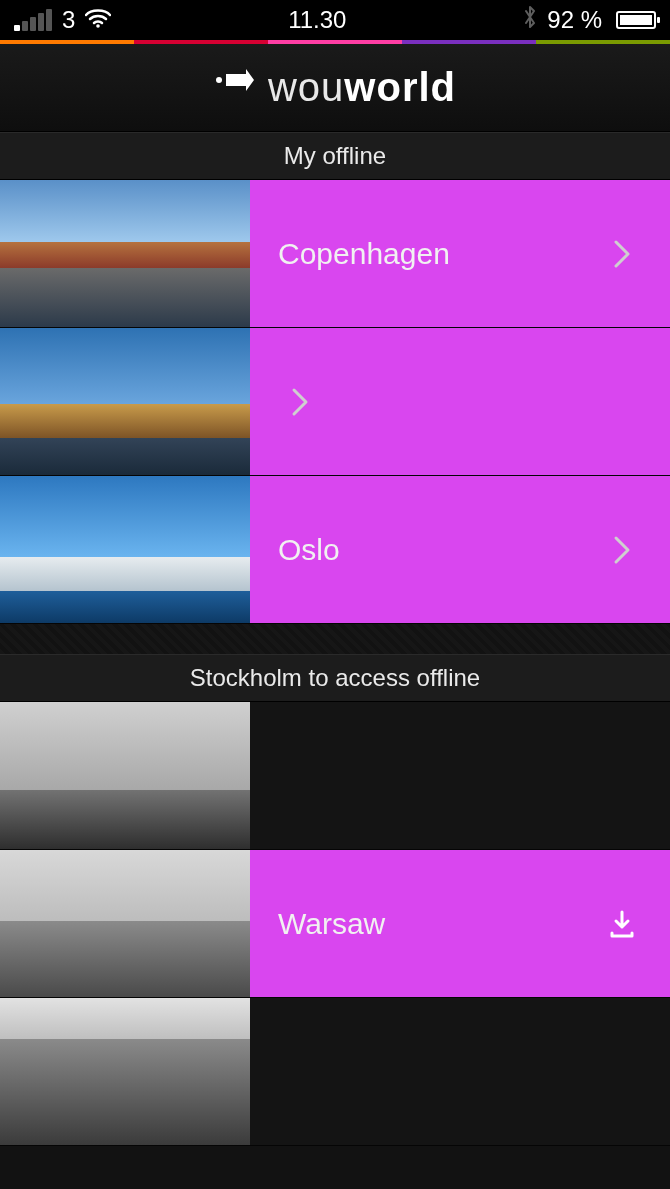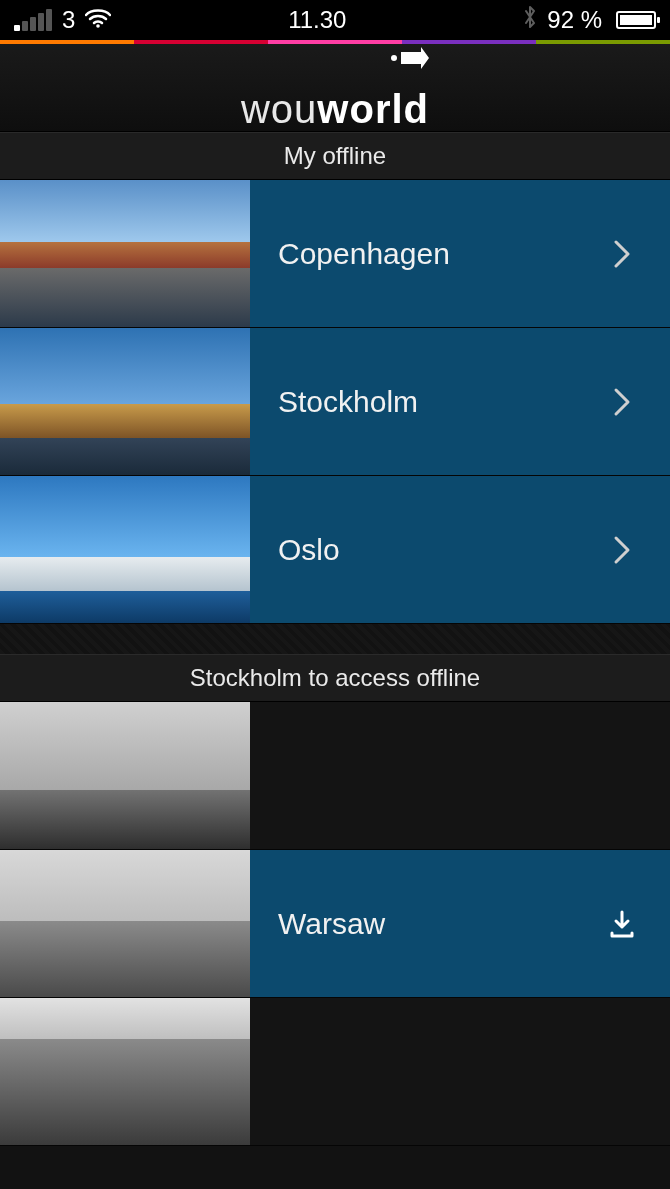--- a/index.html
+++ b/index.html
@@ -62,21 +62,21 @@
       #7a9a01 80%, #7a9a01 100%);
   }
 
   
   .title-bar {
     height: 88px;
     background: linear-gradient(#1a1a1a, #0e0e0e);
     display: flex; align-items: center; justify-content: center;
     border-bottom: 1px solid #000;
   }
-  .brand { display: flex; align-items: flex-end; gap: 14px; flex-direction: column; }
+  .brand { display: flex; align-items: flex-start; gap: 14px; }
   .brand svg { display: block; }
   .brand .text { font-size: 40px; letter-spacing: 1px; }
   .brand .thin { font-weight: 200; color: #e8e8e8; }
   .brand .bold { font-weight: 700; color: #ffffff; }
 
   
   .section-header {
     height: 48px;
     display: flex; align-items: center; justify-content: center;
     background: #1c1c1c;
@@ -103,21 +103,21 @@
   .city-row .thumb {
     width: 250px; height: 100%; position: relative; overflow: hidden;
     background: #333;
   }
   .city-row .thumb .ph {
     position: absolute; inset: 0;
   }
   .city-row .body {
     flex: 1; display: flex; align-items: center;
     padding: 0 26px 0 28px;
-    background: #0c4a6e;
+    background: #d946ef;
   }
   .city-row .label {
     font-size: 30px; font-weight: 400; color: #f1f1f1; flex: 1;
   }
   .city-row .chevron, .city-row .dl-btn {
     width: 44px; display:flex; align-items:center; justify-content:center;
   }
 
   
   .ph-copenhagen { background:
@@ -202,21 +202,20 @@
         </svg>
     </div>
   </div>
 </div>
 
 <div class="city-row">
   <div class="thumb">
       <div class="ph ph-stockholm"></div>
     </div>
   <div class="body">
-    <div class="label">Stockholm</div>
     <div class="chevron">
       <svg width="18" height="30" viewBox="0 0 18 30">
           <path d="M3 3 L15 15 L3 27" stroke="#cfcfcf" stroke-width="3" fill="none" stroke-linecap="round" stroke-linejoin="round"></path>
         </svg>
     </div>
   </div>
 </div>
 
 <div class="city-row">
   <div class="thumb">

